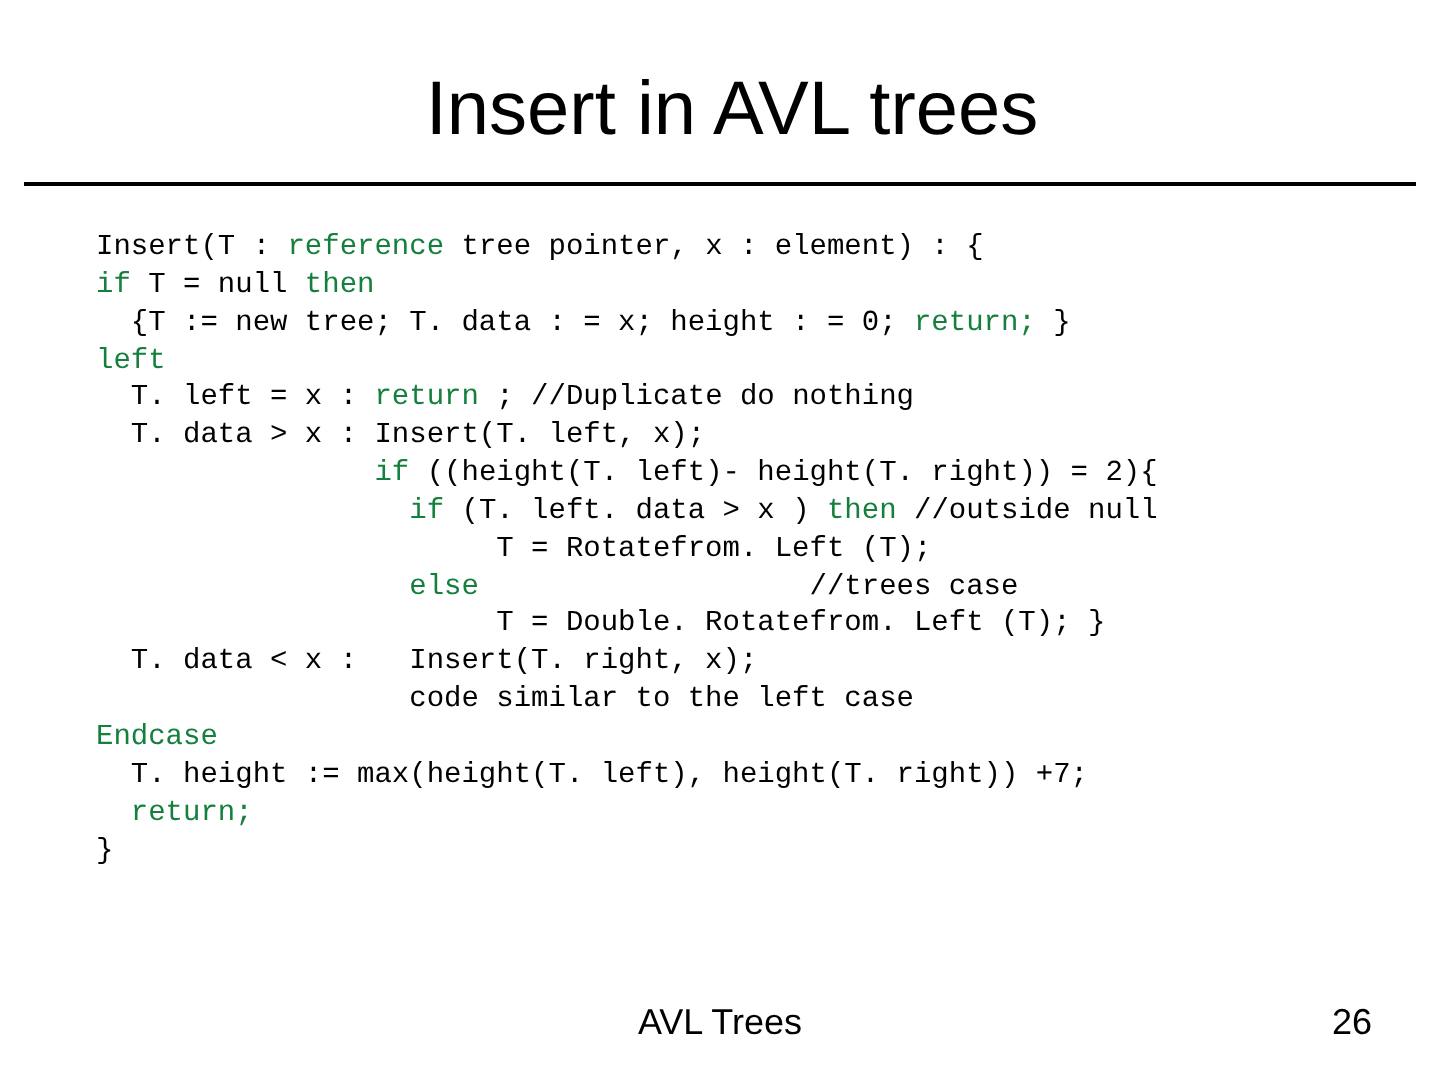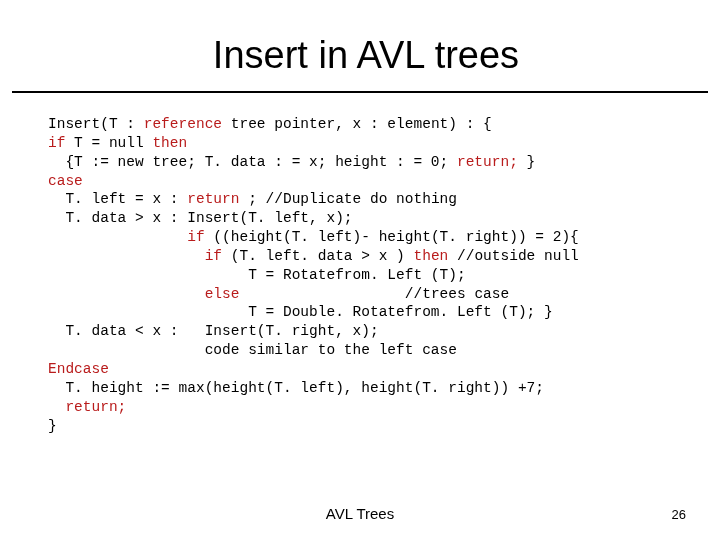--- a/index.html
+++ b/index.html
@@ -33,49 +33,49 @@
     margin: 0 12px;
   }
   .code {
     font-family: "Courier New", Courier, monospace;
     font-size: 14.5px;
     line-height: 1.3;
     white-space: pre;
     margin: 22px 0 0 48px;
     color: #000;
   }
-  .kw { color: #b91c1c; }
+  .kw { color: #15803d; }
   .footer-center {
     position: absolute;
     bottom: 18px;
     left: 0;
     width: 100%;
     text-align: center;
-    font-size: 15px;
+    font-size: 18px;
     color: #000;
   }
   .footer-right {
     position: absolute;
     bottom: 18px;
     right: 34px;
-    font-size: 13px;
+    font-size: 18px;
     color: #000;
   }
 </style>
 </head>
 <body>
 
 <div class="slide">
   <div class="title">Insert in AVL trees</div>
   <hr class="rule">
 
   <div class="code"><span><span>Insert(T : </span><span class="kw">reference</span><span> tree pointer, x : element) : {</span></span>
 <span><span class="kw">if</span><span> T = null </span><span class="kw">then</span></span>
 <span><span>  {T := new tree; T. data : = x; height : = 0; </span><span class="kw">return;</span><span> }</span></span>
-<span class="kw">case</span>
+<span class="kw">left</span>
 <span><span>  T. left = x : </span><span class="kw">return</span><span> ; //Duplicate do nothing</span></span>
 <span>  T. data &gt; x : Insert(T. left, x);</span>
 <span><span>                </span><span class="kw">if</span><span> ((height(T. left)- height(T. right)) = 2){</span></span>
 <span><span>                  </span><span class="kw">if</span><span> (T. left. data &gt; x ) </span><span class="kw">then</span><span> //outside null</span></span>
 <span>                       T = Rotatefrom. Left (T);</span>
 <span><span>                  </span><span class="kw">else</span><span>                   //trees case</span></span>
 <span>                       T = Double. Rotatefrom. Left (T); }</span>
 <span>  T. data &lt; x :   Insert(T. right, x);</span>
 <span>                  code similar to the left case</span>
 <span class="kw">Endcase</span>

